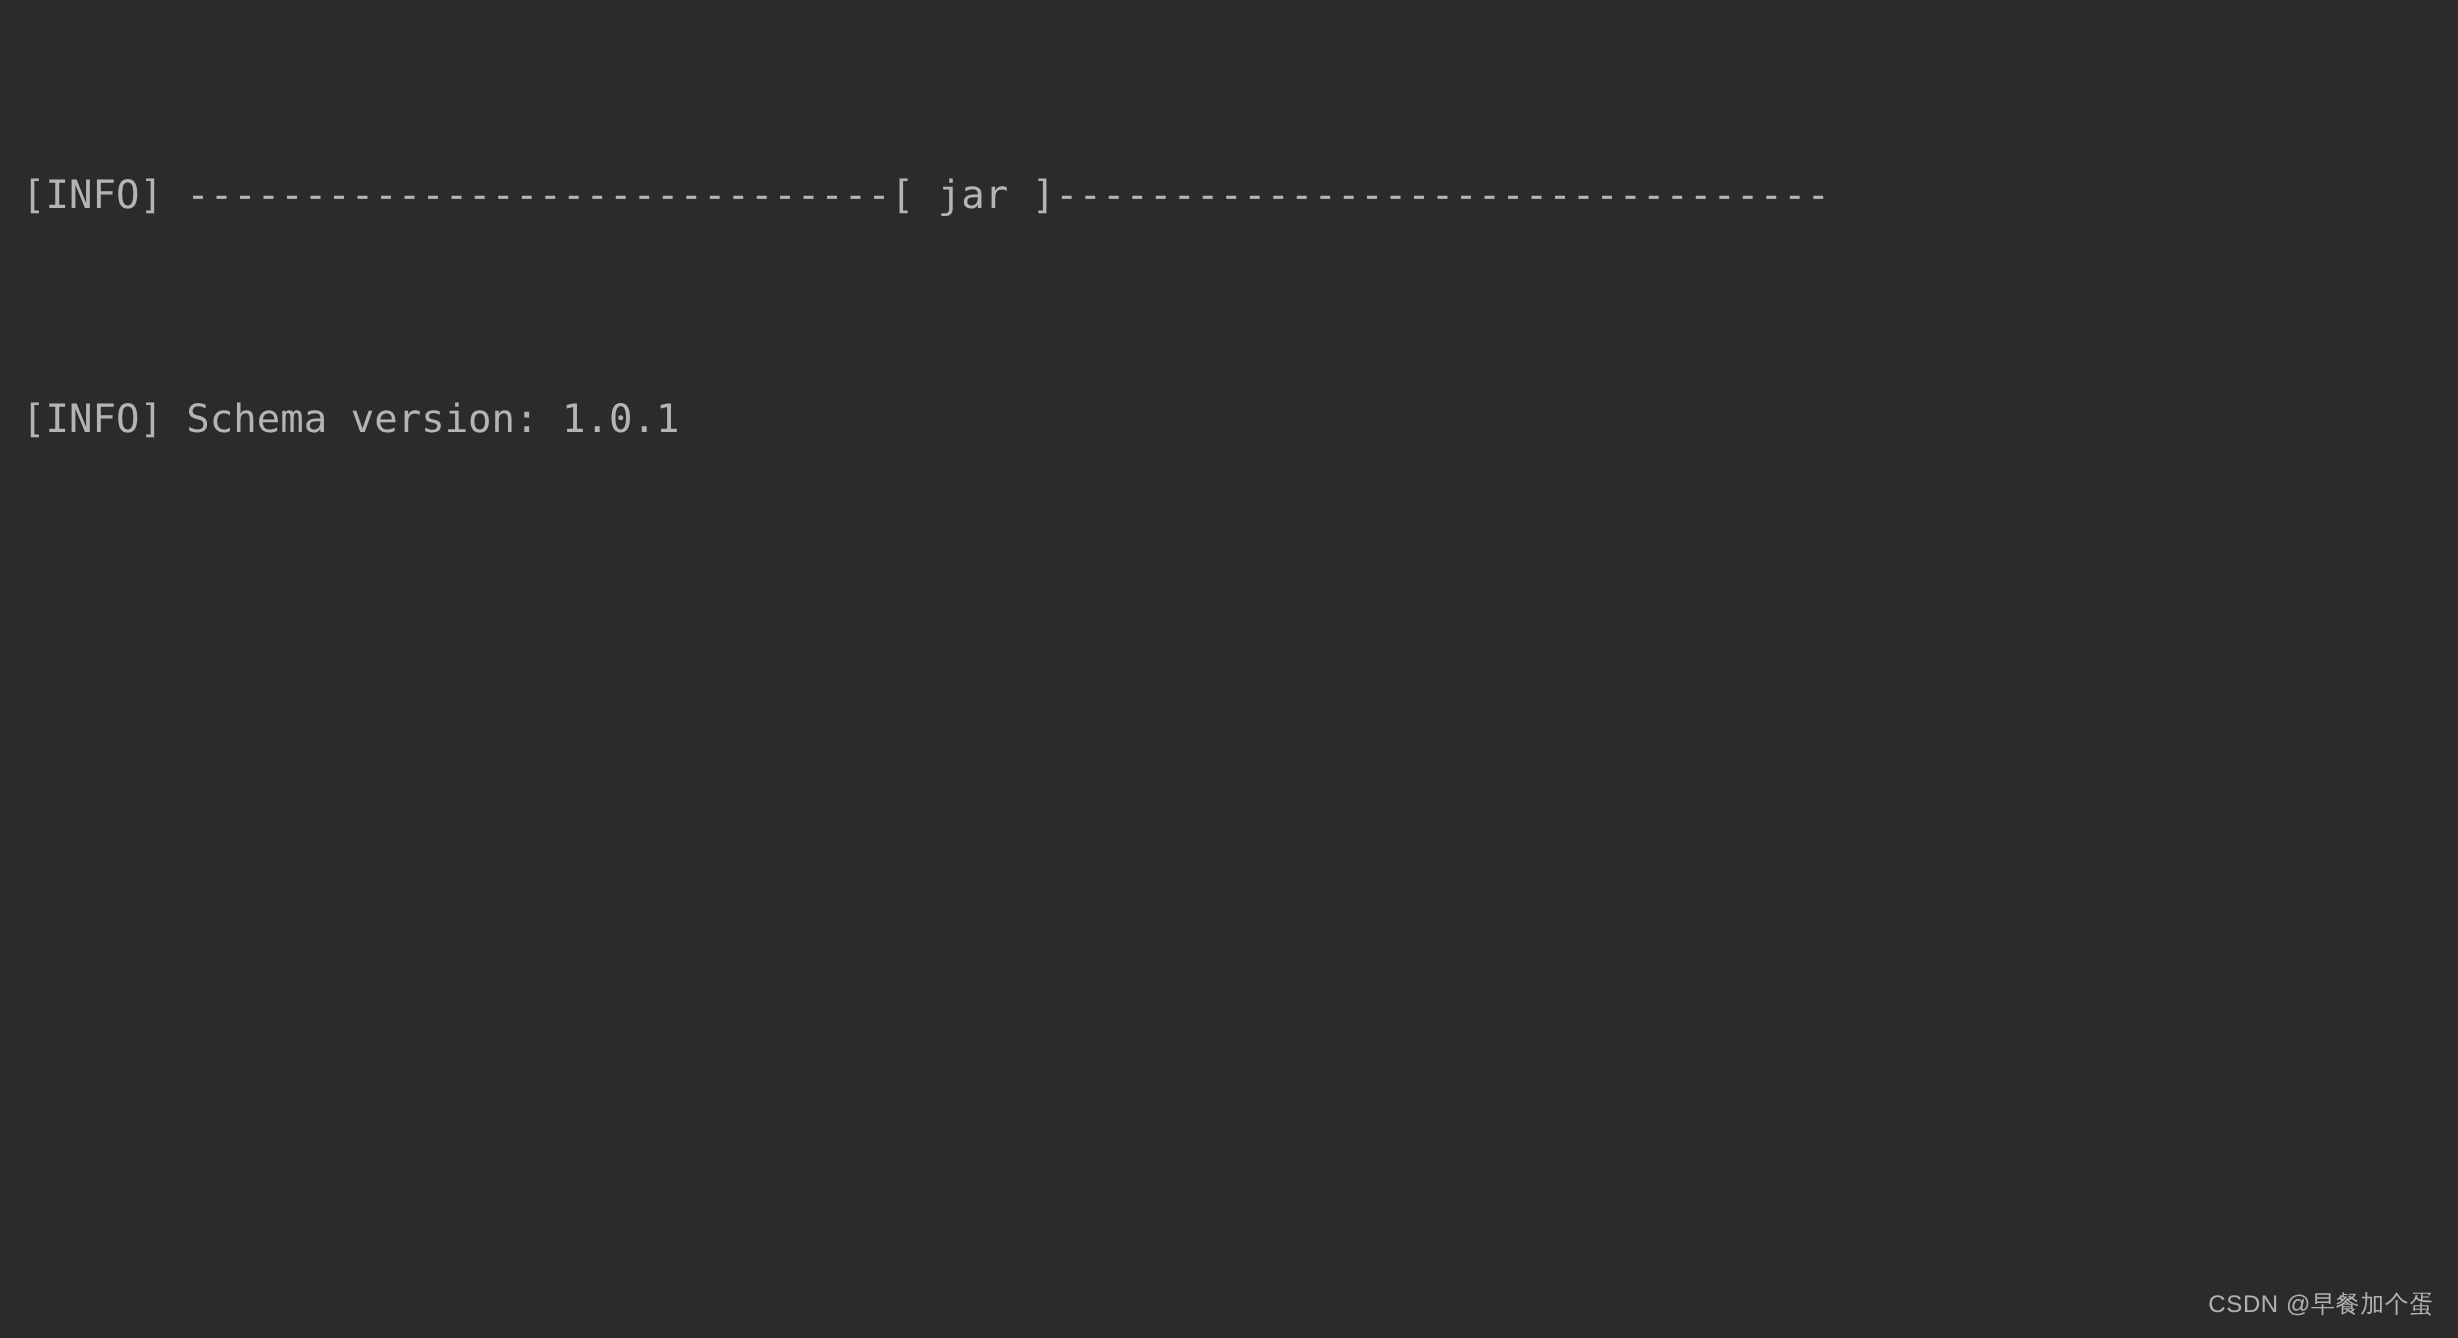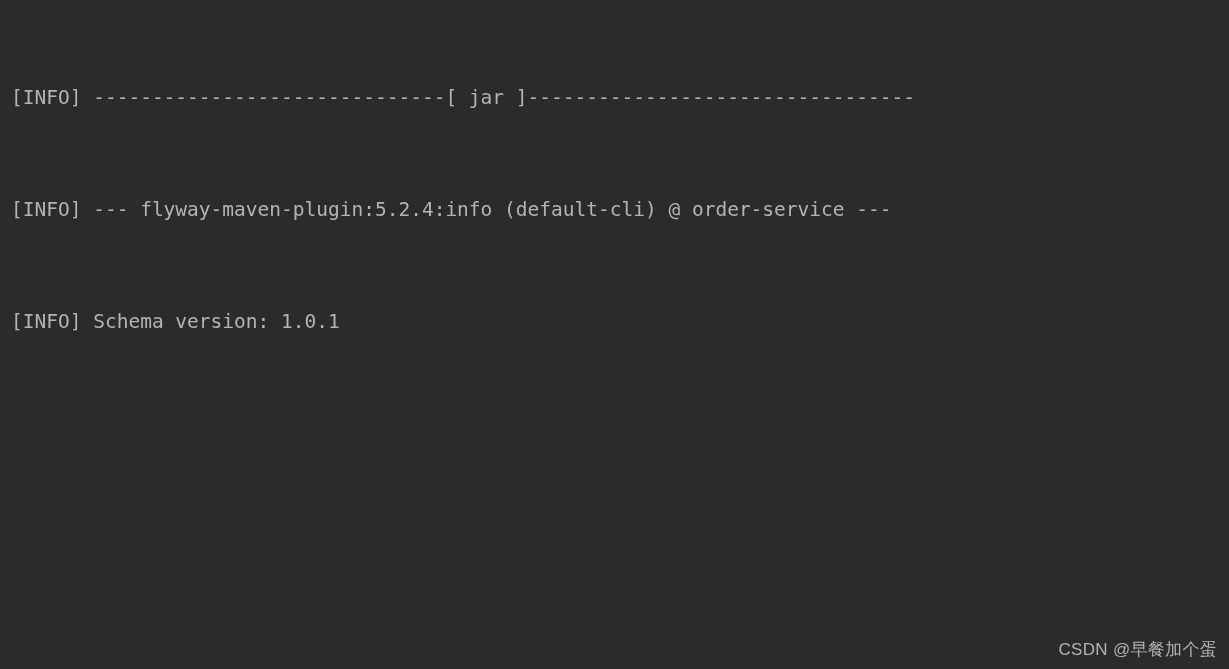--- a/index.html
+++ b/index.html
@@ -38,35 +38,34 @@
     display: block;
     height: 37.4px;
     white-space: pre;
     color: #b4b4b4;
   }
   .watermark {
     position: absolute;
     right: 12px;
     bottom: 8px;
     font-family: "Liberation Sans", "DejaVu Sans", sans-serif;
-    font-size: 17px;
+    font-size: 12px;
     color: #cfcfcf;
     opacity: 0.82;
     white-space: pre;
     letter-spacing: 0.3px;
   }
 </style>
 </head>
 <body>
 
 <div id="terminal">
 
   <div class="console-log">
     <span class="log-line">[INFO] ------------------------------[ jar ]---------------------------------</span>
-    <span class="log-line">[INFO] --- flyway-maven-plugin:5.2.4:info (default-cli) @ order-service ---</span>
     <span class="log-line">[INFO] Schema version: 1.0.1</span>
     
     
     
     
     
     
     
     
     

